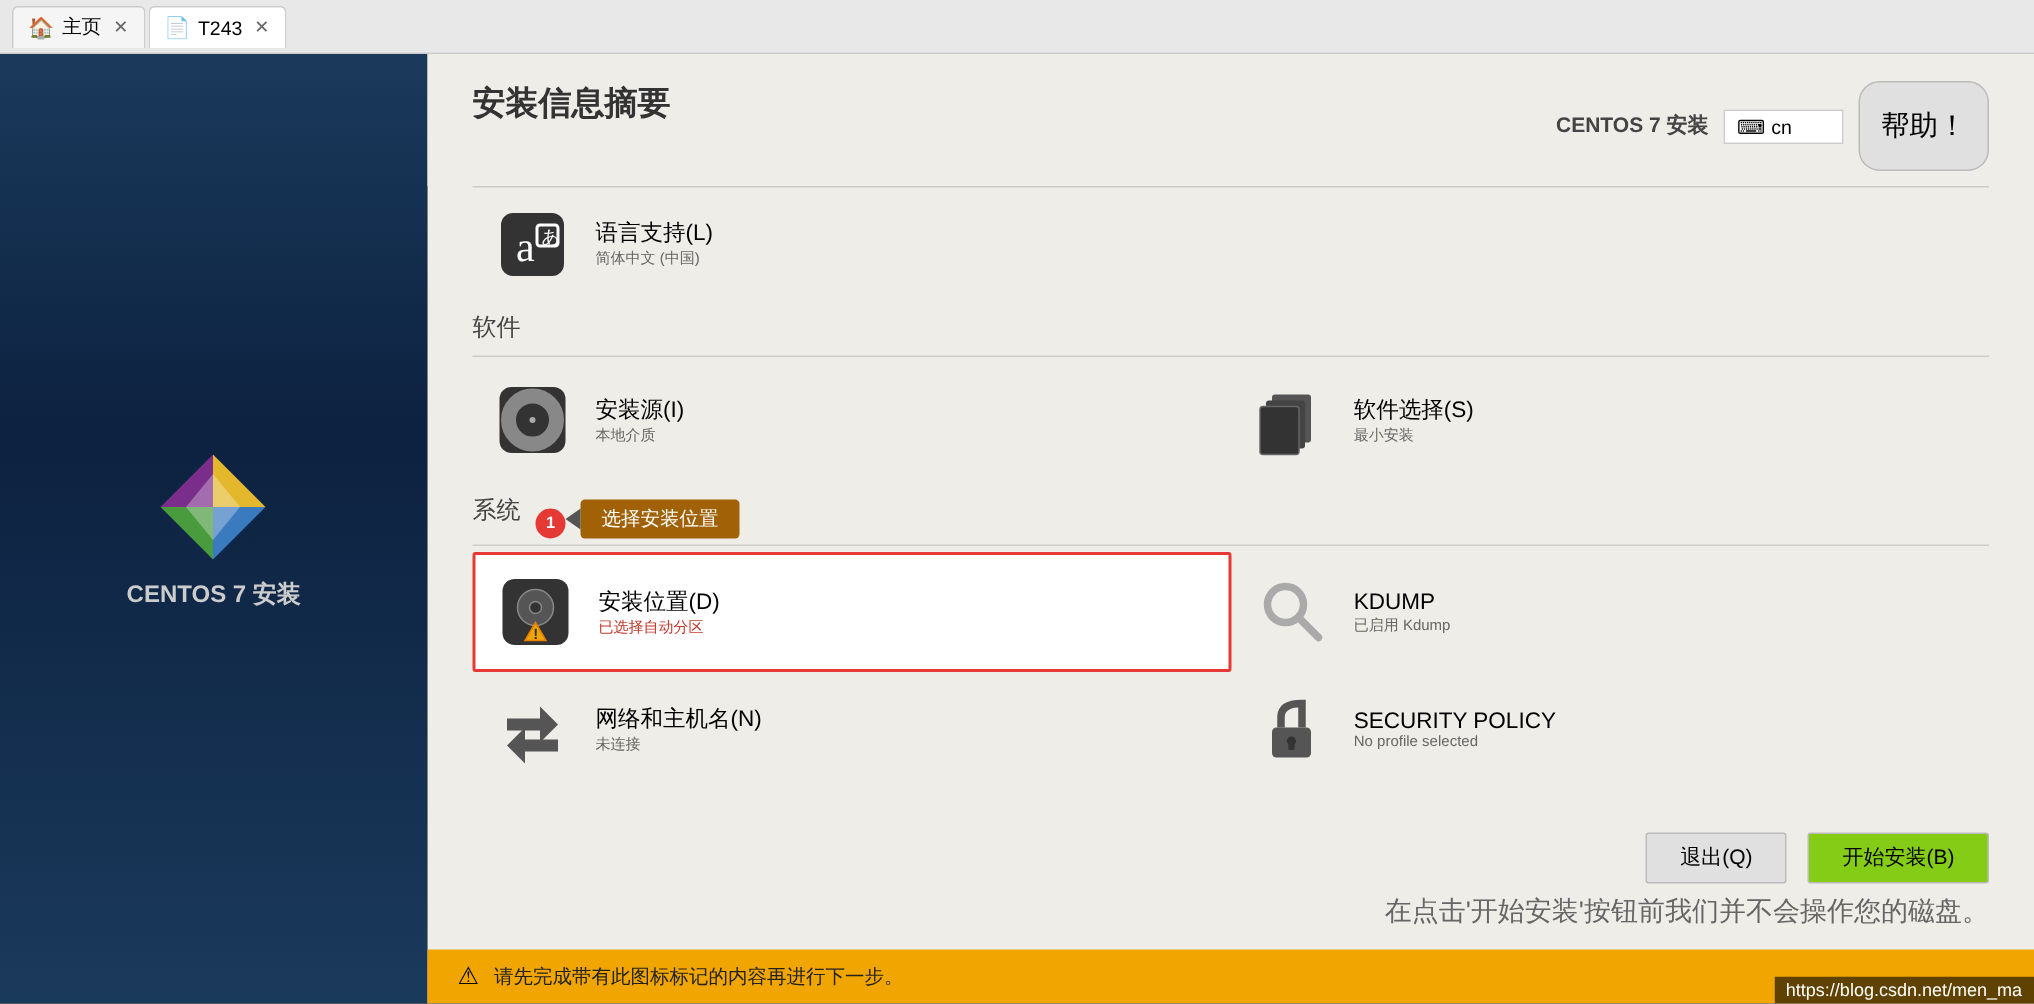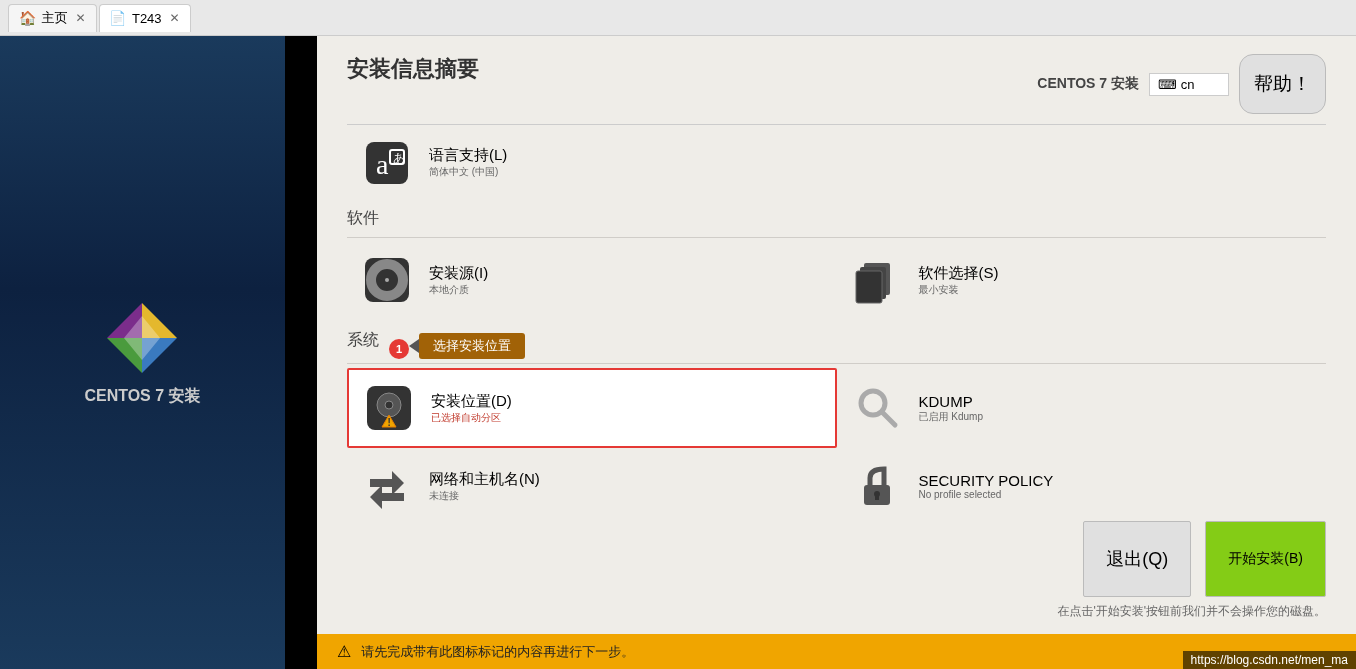--- a/index.html
+++ b/index.html
@@ -74,21 +74,20 @@
       font-weight: bold;
       letter-spacing: 1px;
     }
 
     
     .right-panel {
       flex: 1;
       background: #efede8;
       display: flex;
       flex-direction: column;
-      margin-left: 32px;
     }
 
     
     .panel-header {
       background: #efede8;
       padding: 18px 30px 10px 30px;
       display: flex;
       justify-content: space-between;
       align-items: flex-start;
     }
@@ -198,35 +197,35 @@
       align-items: flex-end;
       gap: 6px;
     }
     .footer-buttons {
       display: flex;
       gap: 14px;
     }
     .btn-secondary {
       background: #e0e0e0;
       border: 1px solid #bbb;
-      padding: 25px 22px;
-      font-size: 18px;
+      padding: 7px 22px;
+      font-size: 14px;
       cursor: pointer;
       border-radius: 2px;
     }
     .btn-primary {
       background: #84cc16;
       border: 1px solid #bbb;
       padding: 7px 22px;
       font-size: 14px;
       cursor: pointer;
       border-radius: 2px;
     }
     .footer-note {
-      font-size: 12px;
+      font-size: 18px;
       color: #666;
       text-align: right;
     }
 
     
     .warning-bar {
       background: #f0a500;
       display: flex;
       align-items: center;
       padding: 8px 20px;

